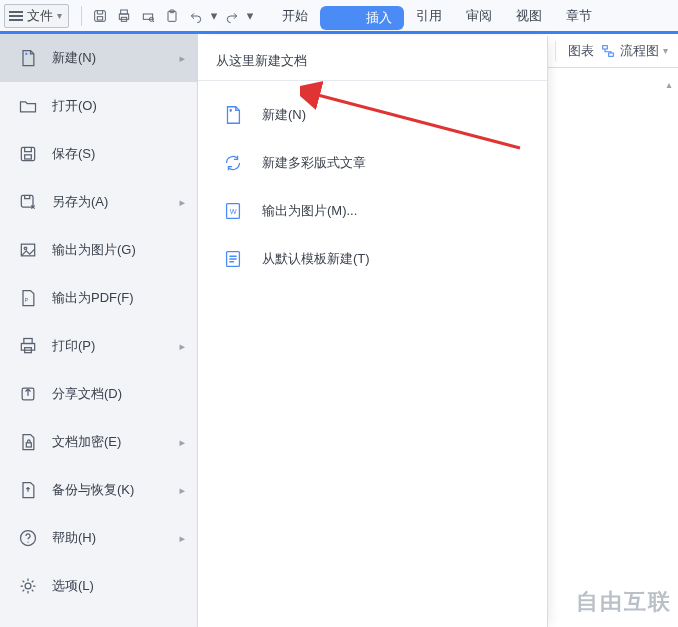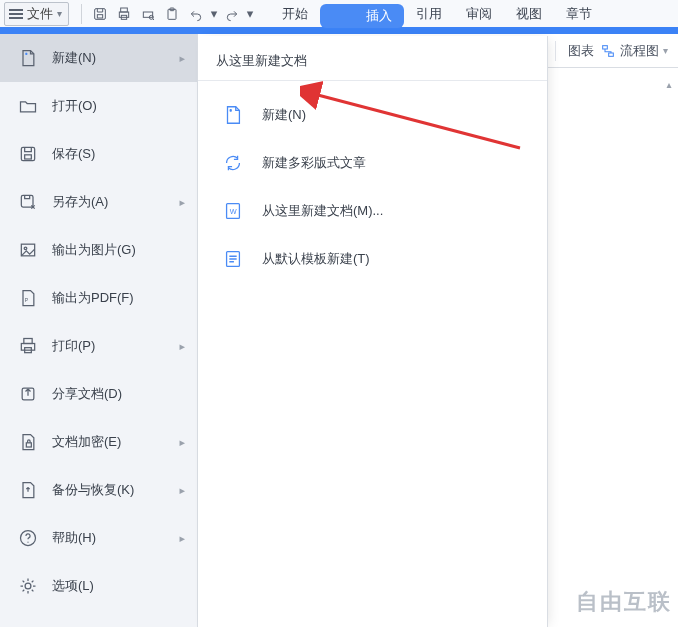--- a/index.html
+++ b/index.html
@@ -10,21 +10,21 @@
     font-size:13px;
     color:#444;
     background:#fff;
     overflow:hidden;
     position:relative;
   }
 
   
   .toolbar {
     height:34px;
-    border-bottom:7px solid #3b82f6;
+    border-bottom:3px solid #3b82f6;
     background:#f7f9fc;
     display:flex;
     align-items:center;
     padding:0 4px;
     gap:0;
   }
   .file-btn {
     display:flex; align-items:center;
     height:24px;
     padding:0 6px 0 4px;
@@ -367,21 +367,21 @@
     <span>新建多彩版式文章</span>
   </div>
 
   <div class="sub-item">
     <span class="ic">
       <svg viewBox="0 0 24 24">
           <rect x="5" y="4" width="14" height="16" rx="1"></rect>
           <text x="8.5" y="15" font-size="8" stroke="none" fill="#4a8bf5">W</text>
         </svg>
     </span>
-    <span>从这里新建文档(M)...</span>
+    <span>输出为图片(M)...</span>
   </div>
 
   <div class="sub-item">
     <span class="ic">
       <svg viewBox="0 0 24 24">
           <rect x="5" y="4" width="14" height="16" rx="1"></rect>
           <path d="M8 9h8M8 12h8M8 15h5"></path>
         </svg>
     </span>
     <span>从默认模板新建(T)</span>

